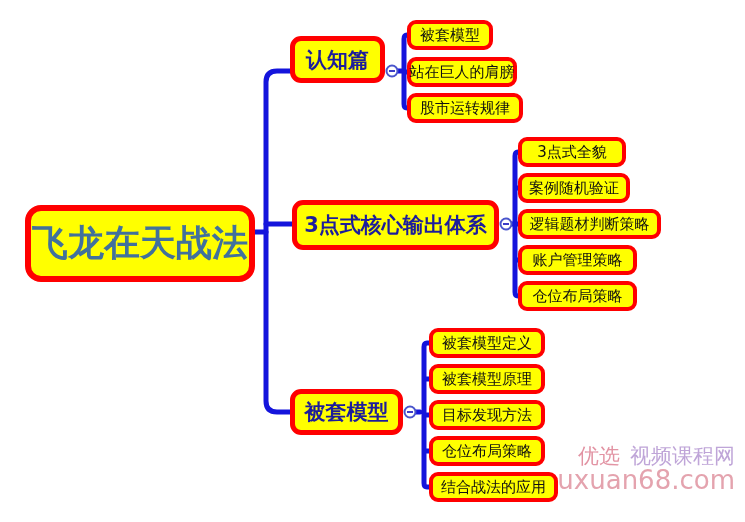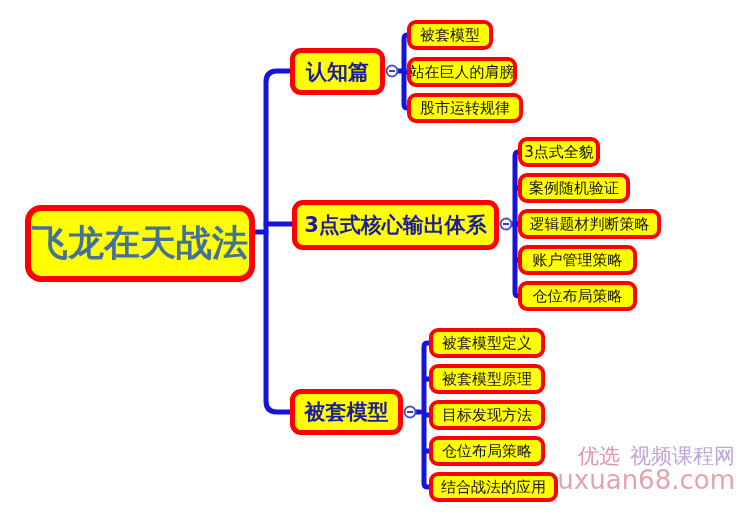--- a/index.html
+++ b/index.html
@@ -37,37 +37,37 @@
     font-weight: bold;
     color: #41719C;
   }
   .branch-node {
     border-width: 5px;
     border-radius: 11px;
     font-size: 21px;
     font-weight: bold;
     color: #1C1C9C;
   }
-  .branch-1 { left: 290px; top: 48px;  width: 95px;  height: 47px; }
+  .branch-1 { left: 290px; top: 36px;  width: 95px;  height: 47px; }
   .branch-2 { left: 292px; top: 200px; width: 207px; height: 50px; }
   .branch-3 { left: 290px; top: 389px; width: 113px; height: 46px; }
   .child-node {
     border-width: 4px;
     border-radius: 9px;
     font-size: 15px;
     font-weight: normal;
     color: #111111;
     height: 30px;
   }
   
   .c1-0 { left: 407px; top: 20px; width: 86px; }
   .c1-1 { left: 407px; top: 57px; width: 110px; }
   .c1-2 { left: 407px; top: 93px; width: 116px; }
   
-  .c2-0 { left: 518px; top: 137px; width: 82px; text-align: center; }
+  .c2-0 { left: 518px; top: 137px; width: 108px; text-align: center; }
   .c2-1 { left: 518px; top: 173px; width: 112px; }
   .c2-2 { left: 518px; top: 209px; width: 143px; }
   .c2-3 { left: 518px; top: 245px; width: 119px; }
   .c2-4 { left: 518px; top: 281px; width: 119px; }
   
   .c3-0 { left: 429px; top: 328px; width: 116px; }
   .c3-1 { left: 429px; top: 364px; width: 116px; }
   .c3-2 { left: 429px; top: 400px; width: 116px; }
   .c3-3 { left: 429px; top: 436px; width: 116px; }
   .c3-4 { left: 429px; top: 472px; width: 129px; }

